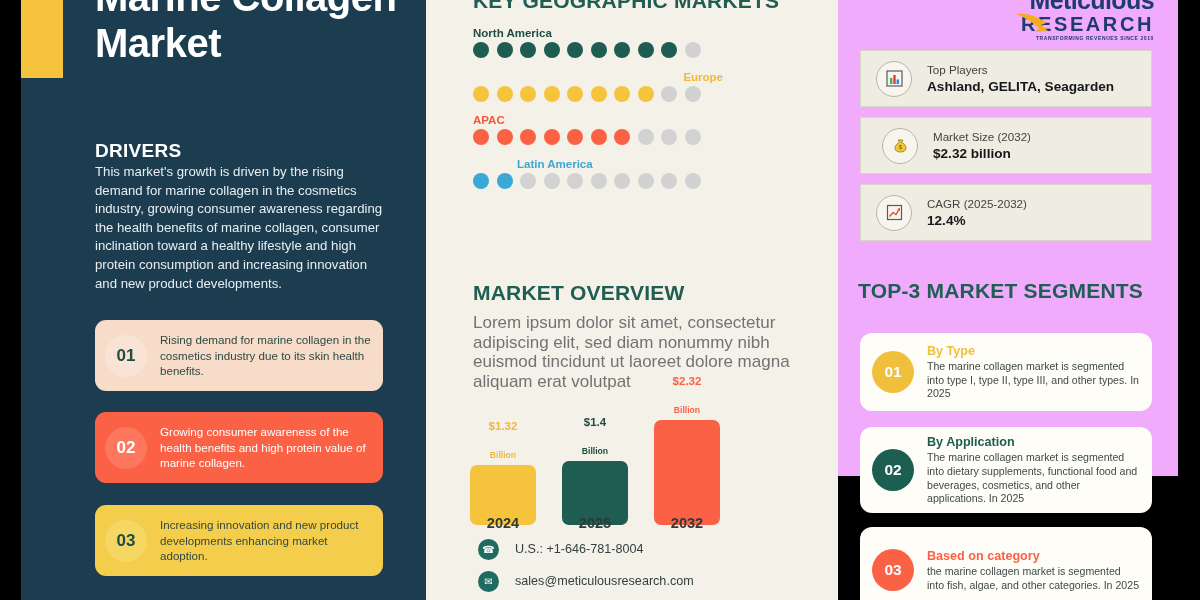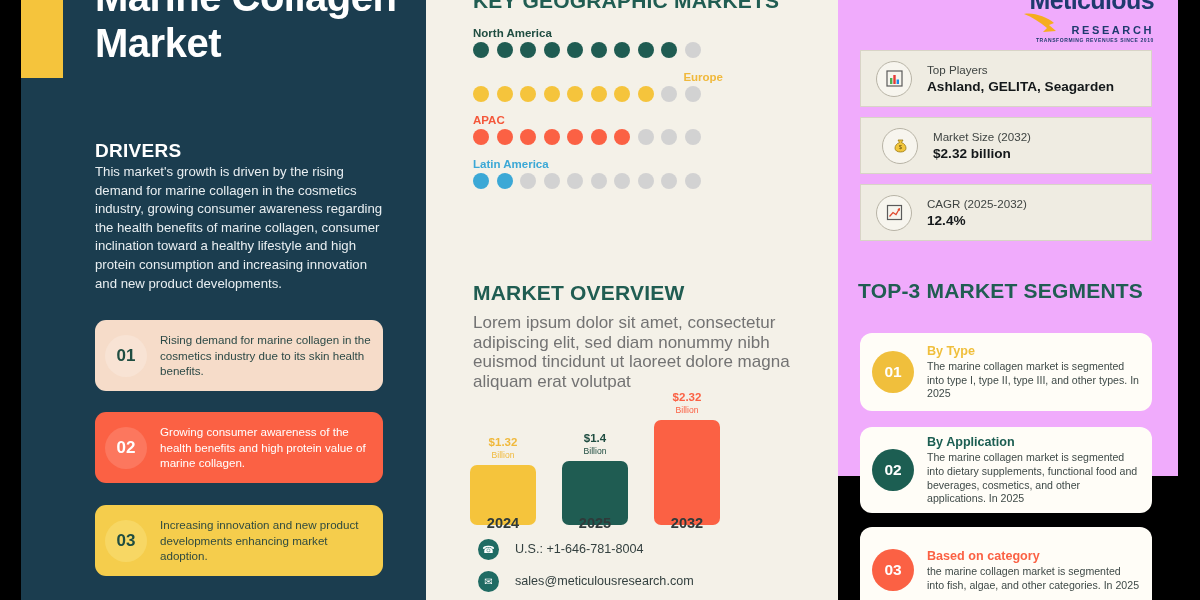--- a/index.html
+++ b/index.html
@@ -87,21 +87,21 @@
     position: absolute; left: 47px; top: -11px;
     font-size: 21px;
   }
   .geo-row { position: absolute; left: 47px; width: 250px; }
   .geo-label { font-size: 11.5px; font-weight: 700; margin-bottom: 3px; }
   .dots { display: flex; gap: 7.5px; }
   .dot { width: 16px; height: 16px; border-radius: 50%; background: #d2d2d2; }
   #geo-0 { top: 27px; } #geo-0 .geo-label { color: #1f4d41; }
   #geo-1 { top: 71px; } #geo-1 .geo-label { color: #f0b93c; text-align: right; }
   #geo-2 { top: 114px; } #geo-2 .geo-label { color: #f4573a; }
-  #geo-3 { top: 158px; } #geo-3 .geo-label { color: #3ba8d6; }
+  #geo-3 { top: 158px; } #geo-3 .geo-label { color: #3ba8d6; margin-left: 44px; }
   #geo-4 { top: 201px; } #geo-4 .geo-label { color: #8a4fc4; }
 
   #overview-title {
     position: absolute; left: 47px; top: 281px;
     font-size: 21px;
   }
   #overview-body {
     position: absolute; left: 47px; top: 313px;
     width: 320px;
     color: #737373; font-size: 17px; line-height: 19.5px;
@@ -113,21 +113,21 @@
     width: 250px; height: 150px;
   }
   .bar-group {
     position: absolute; bottom: 0;
     display: flex; flex-direction: column; align-items: center;
   }
   .bar-value {
     font-size: 11.5px; font-weight: 700; line-height: 12.5px;
     text-align: center; margin-bottom: 4px;
   }
-  .bar-unit { font-size: 8.6px; font-weight: 400; display: block; }
+  .bar-unit { font-size: 8.6px; font-weight: 700; display: block; margin-top: 16px; }
   .bar-rect { border-radius: 7px; width: 100%; }
   .bar-year {
     position: absolute;
     font-size: 14.6px; font-weight: 700; color: #2f3a3a;
     text-align: center;
   }
 
   .contacts { position: absolute; left: 478px; top: 536px; }
   .contact-row { display: flex; align-items: center; height: 26px; margin-bottom: 6px; }
   .contact-ico {
@@ -148,22 +148,22 @@
   }
   .logo {
     position: absolute; right: 24px; top: -12px;
     text-align: right; line-height: 1;
   }
   .logo-1 {
     font-size: 25px; font-weight: 700; color: #1e3a6e;
     letter-spacing: -0.6px;
   }
   .logo-2 {
-    font-size: 11px; font-weight: 700; color: #1e3a6e;
-    letter-spacing: 2.6px; margin-top: 12px;
+    font-size: 20px; font-weight: 700; color: #1e3a6e;
+    letter-spacing: 2.6px; margin-top: 1px;
   }
   .logo-3 {
     font-size: 5px; font-weight: 700; color: #1e3a6e;
     letter-spacing: 0.6px; margin-top: 2px;
   }
   .logo-swoosh {
     position: absolute; left: -6px; top: 22px;
     width: 34px; height: 26px;
   }
 

